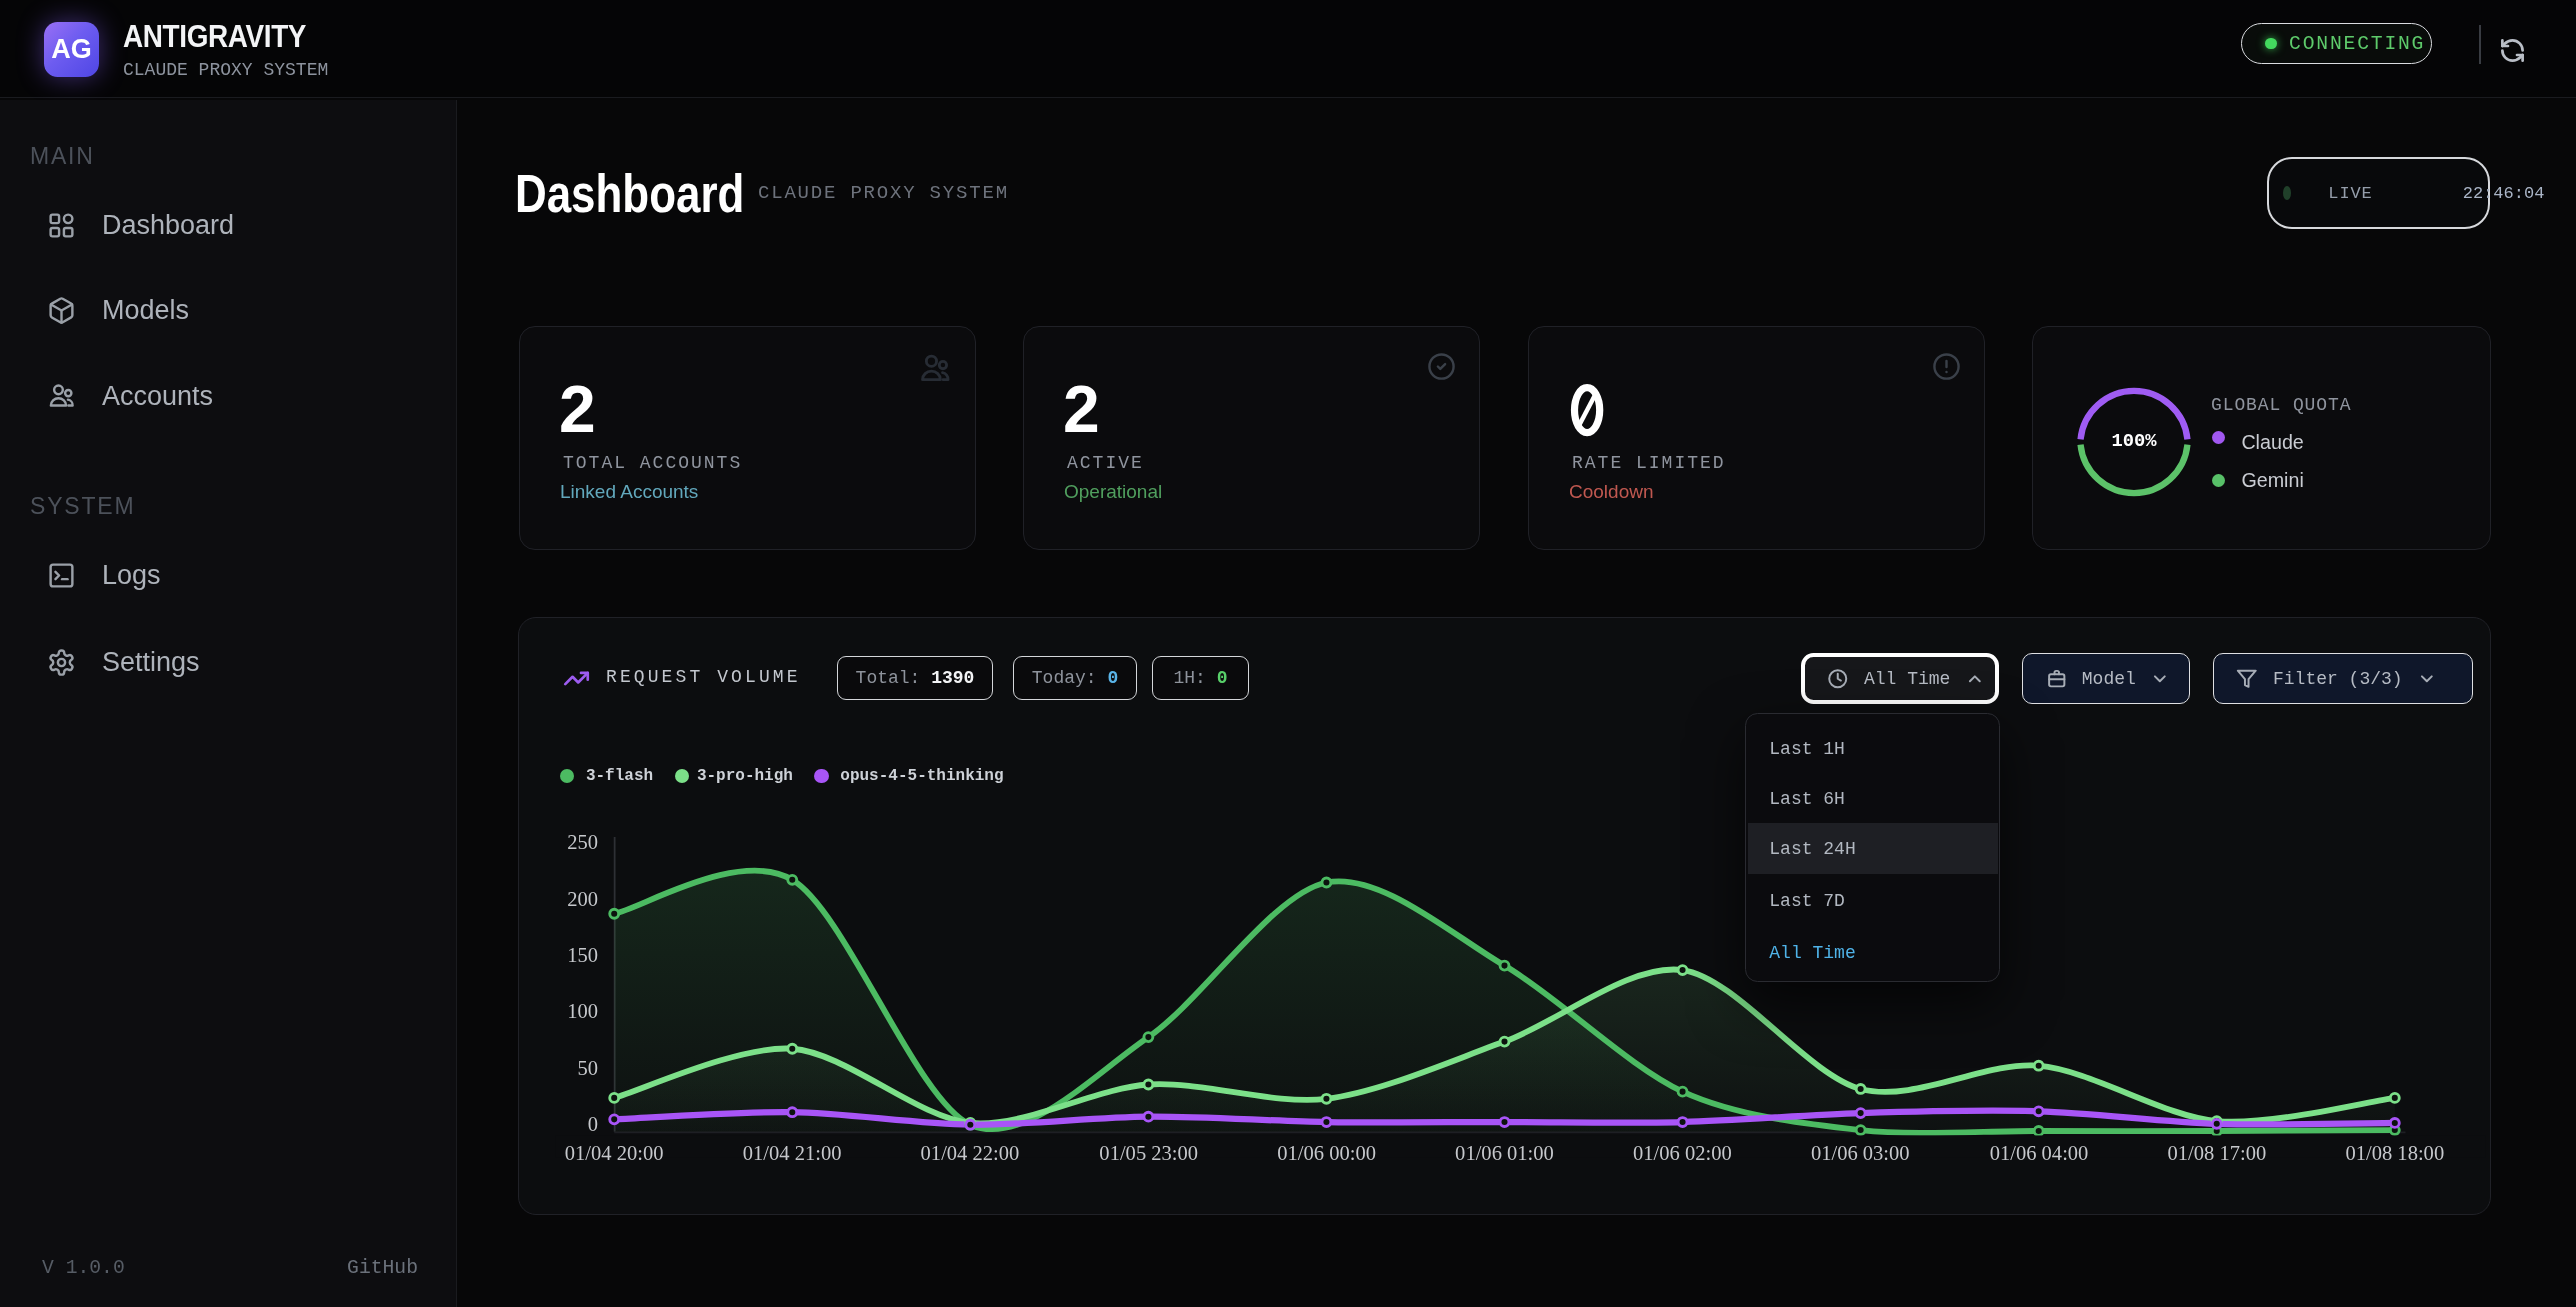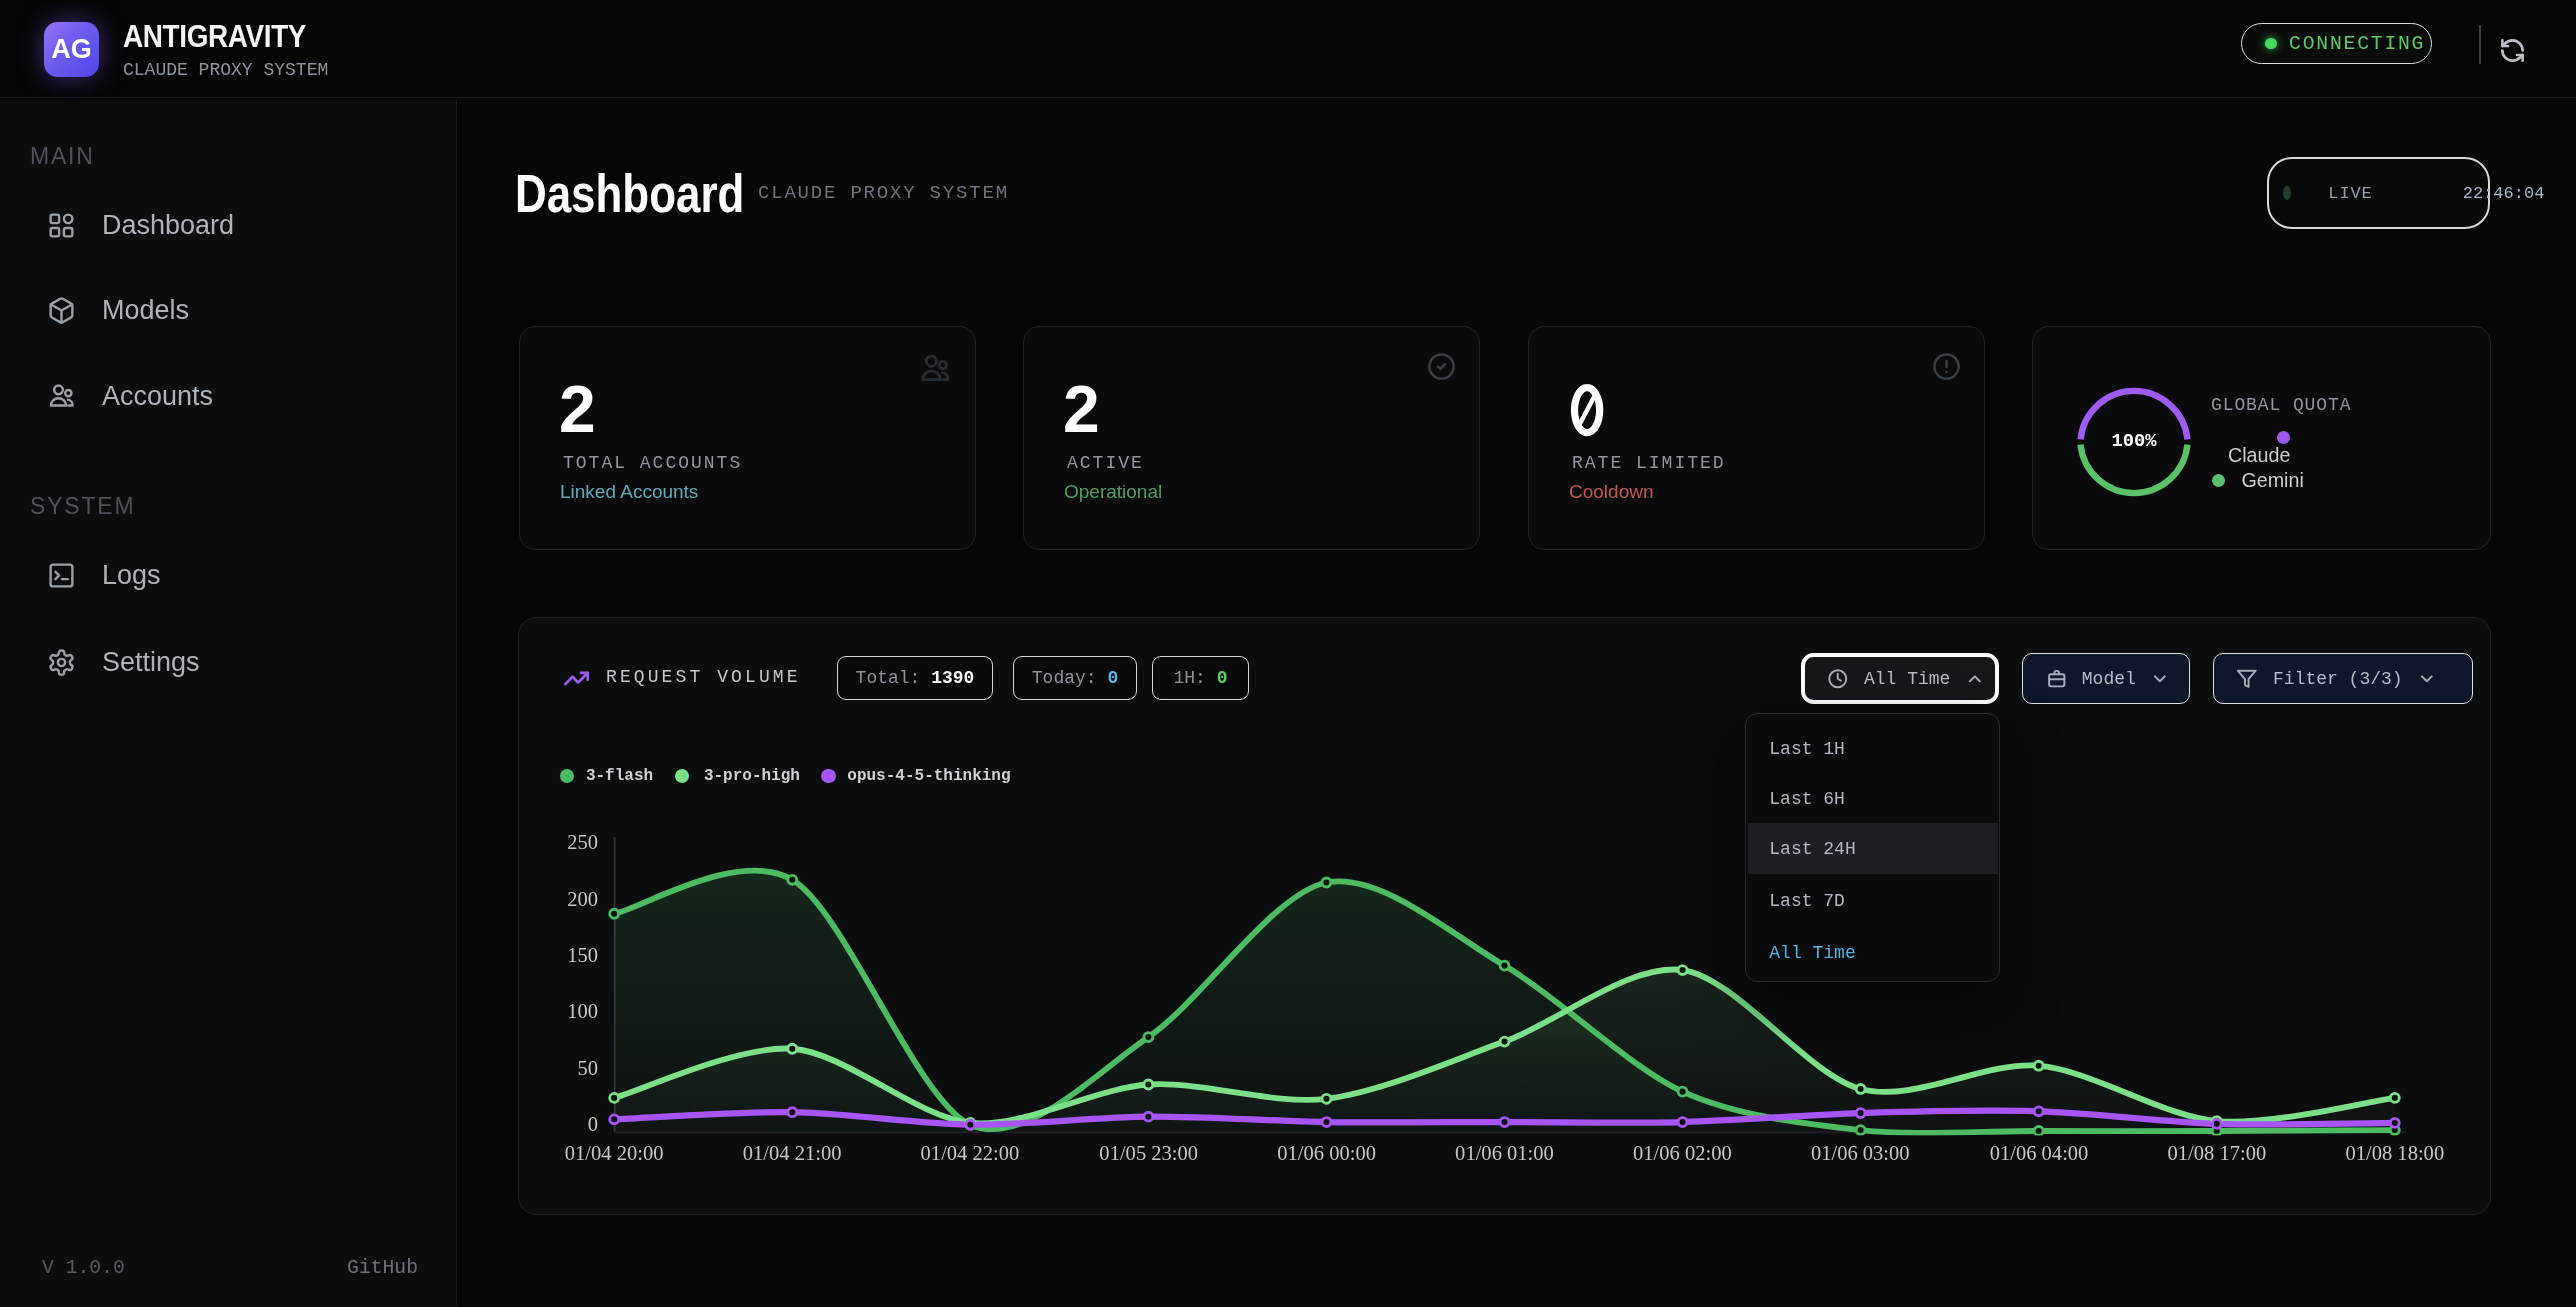--- a/index.html
+++ b/index.html
@@ -197,21 +197,21 @@
       <line x1="12" y1="16.5" x2="12.01" y2="16.5"></line>
     </svg>
 </div>
 <div class="card" style="left:2032px; width:459px;">
   <svg style="position:absolute; left:41px; top:55px;" width="120" height="120" viewBox="0 0 134 134">
     <path d="M 7.3 64 A 60 60 0 0 1 126.7 64" fill="none" stroke="#9f5cf3" stroke-width="7"></path>
     <path d="M 126.7 70 A 60 60 0 0 1 7.3 70" fill="none" stroke="#5cc269" stroke-width="7"></path>
     <text x="67" y="72" text-anchor="middle" font-family="Liberation Mono, monospace" font-weight="bold" font-size="21" fill="#fff">100%</text>
   </svg>
   <div style="position:absolute; left:178px; top:68px; font-family:'Liberation Mono',monospace; font-size:18px; letter-spacing:0.9px; color:#8f949e;">GLOBAL QUOTA</div>
-  <div style="position:absolute; left:179px; top:104px; display:flex; align-items:flex-end;flex-direction:column;">
+  <div style="position:absolute; left:179px; top:104px; display:flex; align-items:flex-start;">
       <div style="width:13.4px;height:13.4px;border-radius:50%;background:#a158f0;"></div>
       <div style="margin-left:16px;font-size:19.7px;color:#c9ccd2;">Claude</div>
     </div>
   <div style="position:absolute; left:179px; top:142px; display:flex; align-items:center;">
       <div style="width:13.4px;height:13.4px;border-radius:50%;background:#58c168;"></div>
       <div style="margin-left:16px;font-size:19.7px;color:#c9ccd2;">Gemini</div>
     </div>
 </div>
 
 <div id="chartcard"></div>
@@ -326,21 +326,21 @@
   <text x="2280" y="1297" text-anchor="middle" font-family="Liberation Serif, serif" font-size="23" fill="#c6c8cc">01/06 04:00</text>
   <text x="2479" y="1297" text-anchor="middle" font-family="Liberation Serif, serif" font-size="23" fill="#c6c8cc">01/08 17:00</text>
   <text x="2678" y="1297" text-anchor="middle" font-family="Liberation Serif, serif" font-size="23" fill="#c6c8cc">01/08 18:00</text>
   </g>
 </svg>
 
 <div class="abs" style="left:560px; top:767px; display:flex; align-items:center; z-index:2;">
   <div style="width:14.3px;height:14.3px;border-radius:50%;background:#4cbb62;"></div>
   <div class="mono" style="margin-left:11.6px;font-size:16px;font-weight:bold;color:#ced2d8;">3-flash</div>
   <div style="width:14.3px;height:14.3px;border-radius:50%;background:#7ce089;margin-left:21.5px;"></div>
-  <div class="mono" style="margin-left:15px;font-size:16px;font-weight:bold;color:#ced2d8;">3-pro-high</div>
+  <div class="mono" style="margin-left:8px;font-size:16px;font-weight:bold;color:#ced2d8;">3-pro-high</div>
   <div style="width:14.3px;height:14.3px;border-radius:50%;background:#a855f7;margin-left:21.5px;"></div>
   <div class="mono" style="margin-left:11.6px;font-size:16px;font-weight:bold;color:#ced2d8;">opus-4-5-thinking</div>
 </div>
 
 <div id="menu">
   <div class="mi" style="top:9px;">Last 1H</div>
   <div class="mi" style="top:59px;">Last 6H</div>
   <div class="mi" style="top:109px; background:#1e1f24;">Last 24H</div>
   <div class="mi" style="top:161px;">Last 7D</div>
   <div class="mi" style="top:213px; color:#4fb3e8;">All Time</div>

